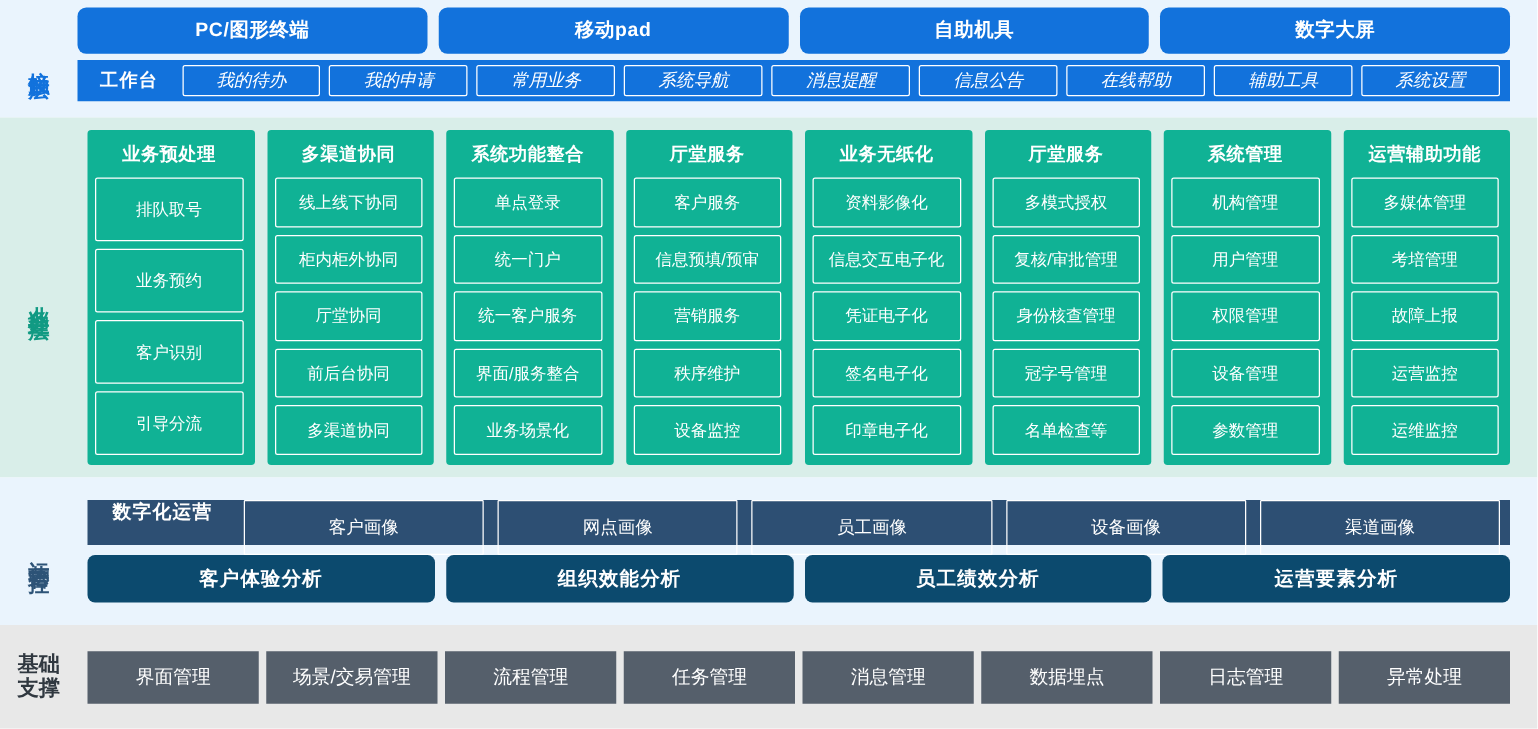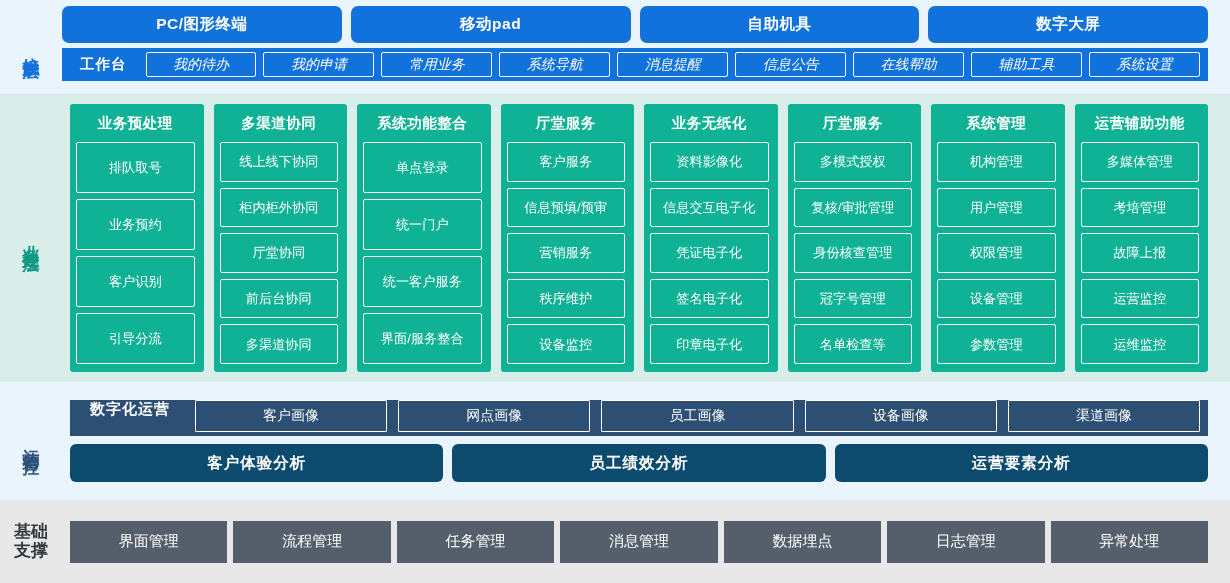--- a/index.html
+++ b/index.html
@@ -79,21 +79,21 @@
   .ops-body { padding: 2px 22px 2px 8px; gap: 8px; justify-content: center; }
   .ops-row1 {
     background: #2d4f73; height: 36px; display: flex; align-items: flex-start;
     padding: 0 8px; gap: 11px;
   }
   .ops-title {
     color: #ffffff; font-size: 15px; font-weight: bold; white-space: nowrap;
     padding: 0 14px 0 12px; letter-spacing: 1px;
   }
   .ops-chip {
-    flex: 1 1 0; height: 32px; border: 1px solid #ffffff; border-radius: 1px;
+    flex: 1 1 0; height: 44px; border: 1px solid #ffffff; border-radius: 1px;
     display: flex; align-items: center; justify-content: center;
     color: #ffffff; font-size: 14px; white-space: nowrap;
   }
   .ops-row2 { display: flex; gap: 9px; height: 38px; }
   .ops-card {
     flex: 1 1 0; background: #0c4a6e; border-radius: 6px;
     display: flex; align-items: center; justify-content: center;
     color: #ffffff; font-size: 15.5px; font-weight: bold; letter-spacing: 1px;
   }
 
@@ -169,20 +169,21 @@
         <div class="biz-item">前后台协同</div>
         <div class="biz-item">多渠道协同</div>
       </div>
 
       <div class="biz-col">
         <div class="biz-col-title">系统功能整合</div>
         <div class="biz-item">单点登录</div>
         <div class="biz-item">统一门户</div>
         <div class="biz-item">统一客户服务</div>
         <div class="biz-item">界面/服务整合</div>
+        <div class="biz-item">业务场景化</div>
       </div>
 
       <div class="biz-col">
         <div class="biz-col-title">厅堂服务</div>
         <div class="biz-item">客户服务</div>
         <div class="biz-item wrap">信息预填/预审</div>
         <div class="biz-item">营销服务</div>
         <div class="biz-item">秩序维护</div>
         <div class="biz-item">设备监控</div>
       </div>
@@ -236,37 +237,39 @@
         <div class="ops-title">数字化运营</div>
         <div class="ops-chip">客户画像</div>
         <div class="ops-chip">网点画像</div>
         <div class="ops-chip">员工画像</div>
         <div class="ops-chip">设备画像</div>
         <div class="ops-chip">渠道画像</div>
       </div>
 
       <div class="ops-row2">
         <div class="ops-card">客户体验分析</div>
+        <div class="ops-card">组织效能分析</div>
         <div class="ops-card">员工绩效分析</div>
         <div class="ops-card">运营要素分析</div>
       </div>
 
     </div>
   </div>
 
   <div class="band" id="band-foundation">
     <div class="band-label">
       <span>
         <span class="label-two-line">基础</span>
         <span class="label-two-line">支撑</span>
       </span>
     </div>
     <div class="band-body found-body">
       <div class="found-row">
         <div class="found-card">界面管理</div>
+        <div class="found-card">场景/交易管理</div>
         <div class="found-card">流程管理</div>
         <div class="found-card">任务管理</div>
         <div class="found-card">消息管理</div>
         <div class="found-card">数据埋点</div>
         <div class="found-card">日志管理</div>
         <div class="found-card">异常处理</div>
       </div>
     </div>
   </div>
 

